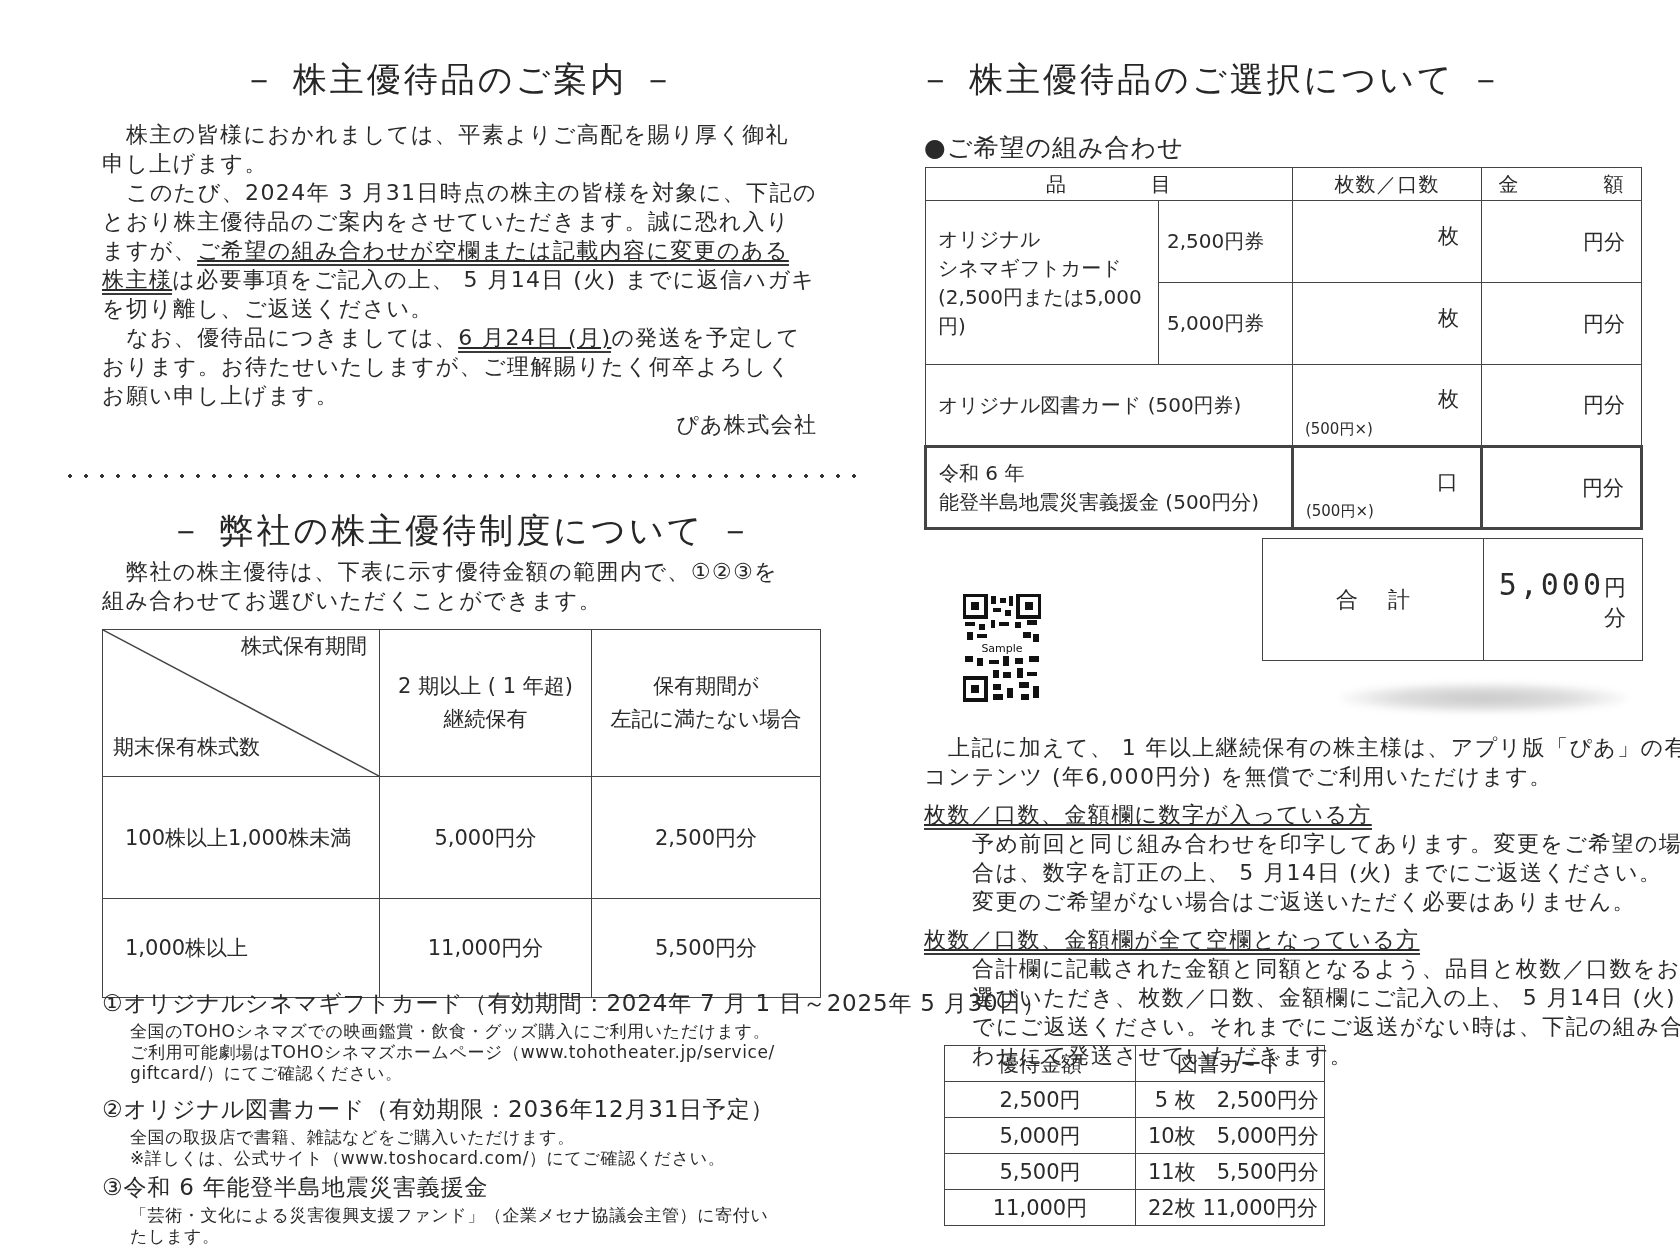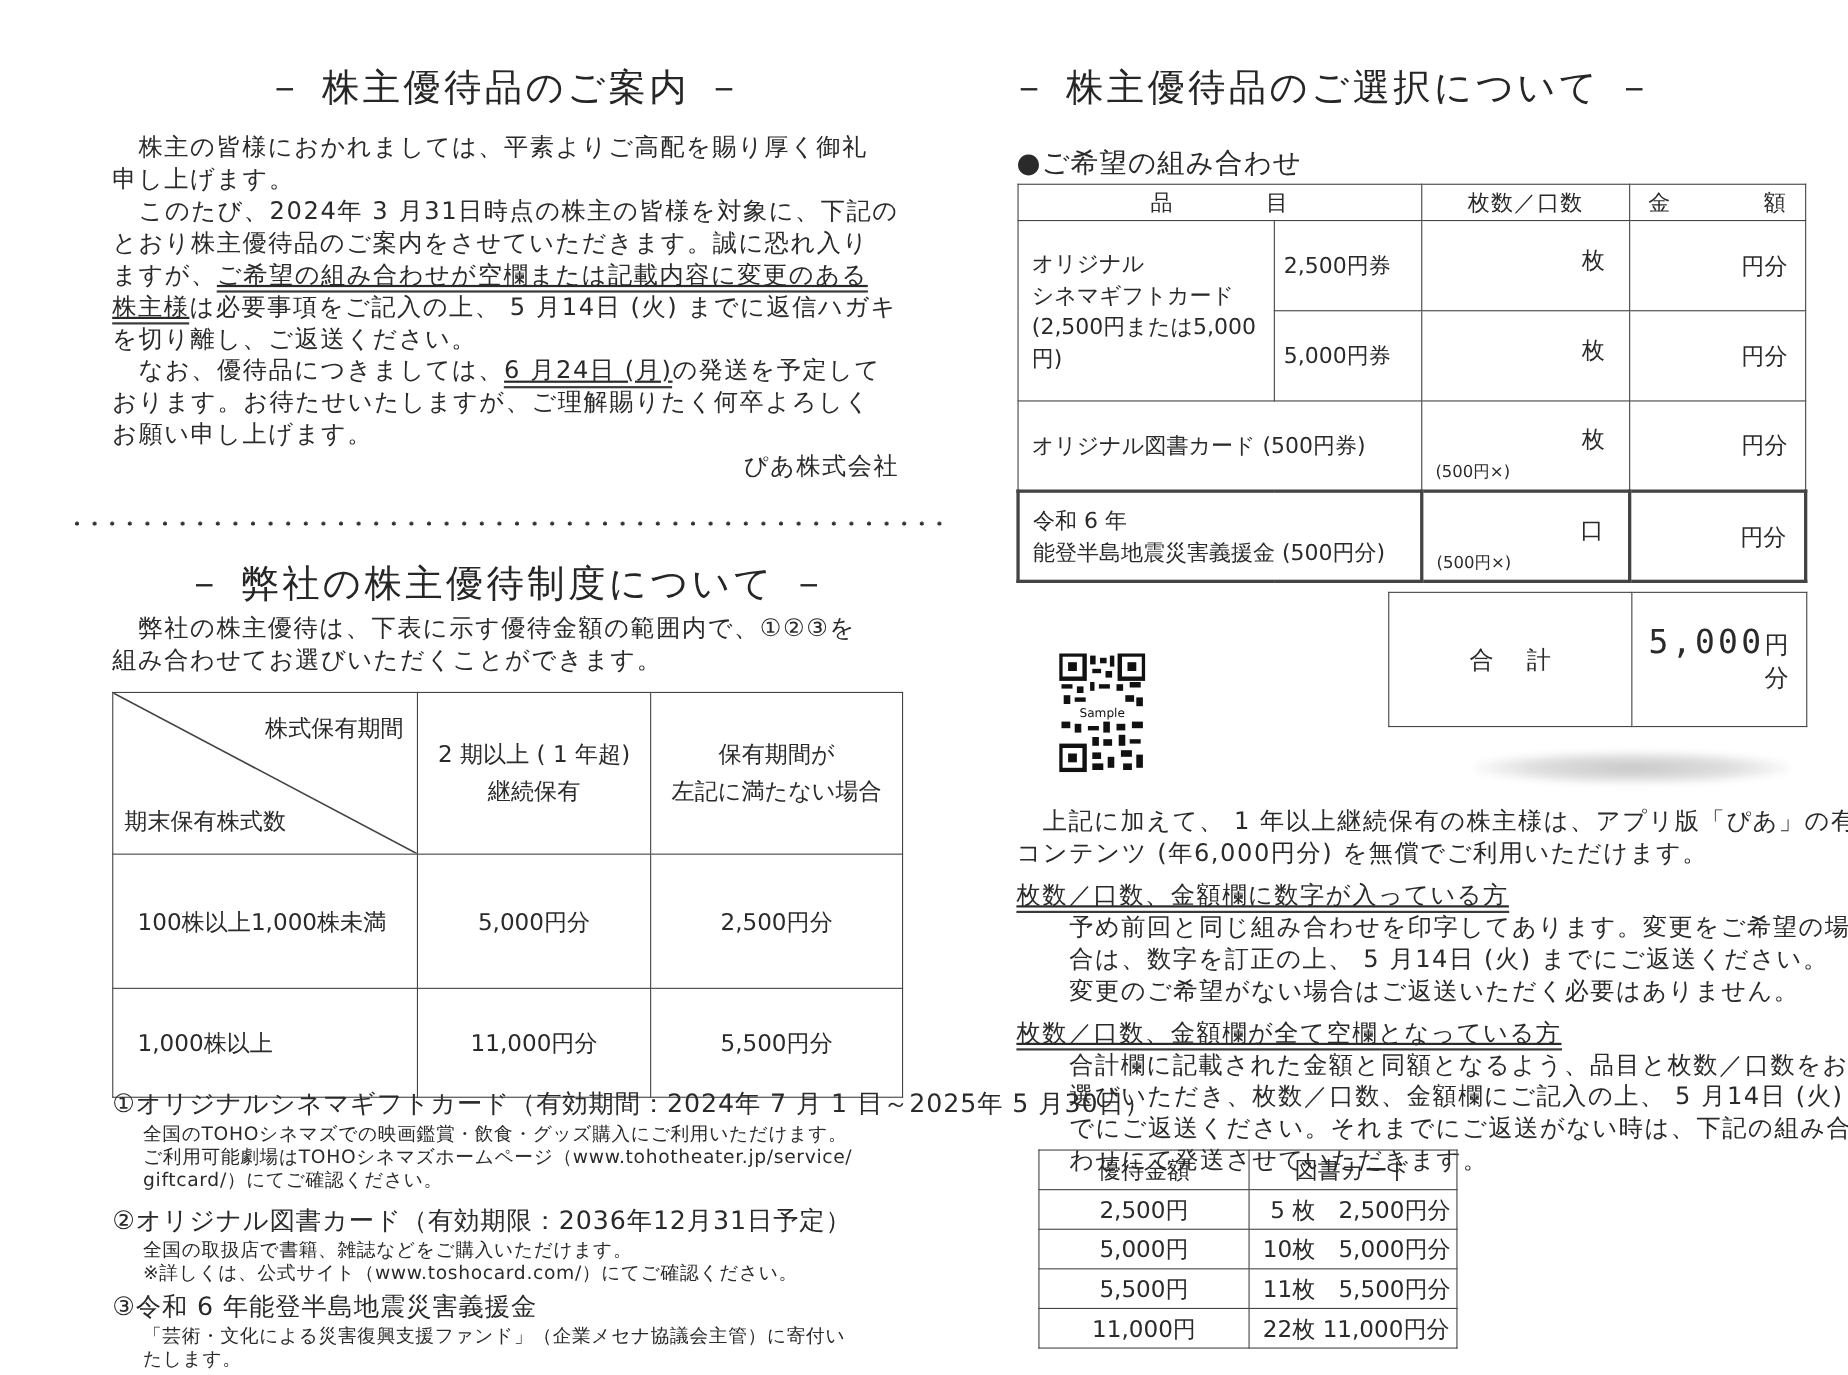--- a/index.html
+++ b/index.html
@@ -25,21 +25,21 @@
     background-size:16px 4px; background-repeat:repeat-x;
   }
   table { border-collapse:collapse; }
   td, th { border:1.5px solid #444; padding:0; font-weight:normal; }
 
   
   .tier { position:absolute; left:102px; top:629px; width:719px; font-size:21px; }
   .tier td { text-align:center; }
   .tier .diag { position:relative; width:276px; height:146px; }
   .tier .diag svg { position:absolute; left:0; top:0; }
-  .tier .diag .tr { position:absolute; right:12px; top:16px; }
+  .tier .diag .tr { position:absolute; right:12px; top:0; }
   .tier .diag .bl { position:absolute; left:10px; bottom:12px; }
   .tier .hdr { line-height:33px; height:146px; }
   .tier .r { height:122px; }
   .tier .rowlabel { text-align:left; padding-left:22px; }
 
   
   .sel { position:absolute; left:924px; top:167px; width:719px; font-size:20px; }
   .sel .h { height:33px; text-align:center; letter-spacing:1px; }
   .sel .r { height:82px; }
   .sel .qty { position:relative; }

